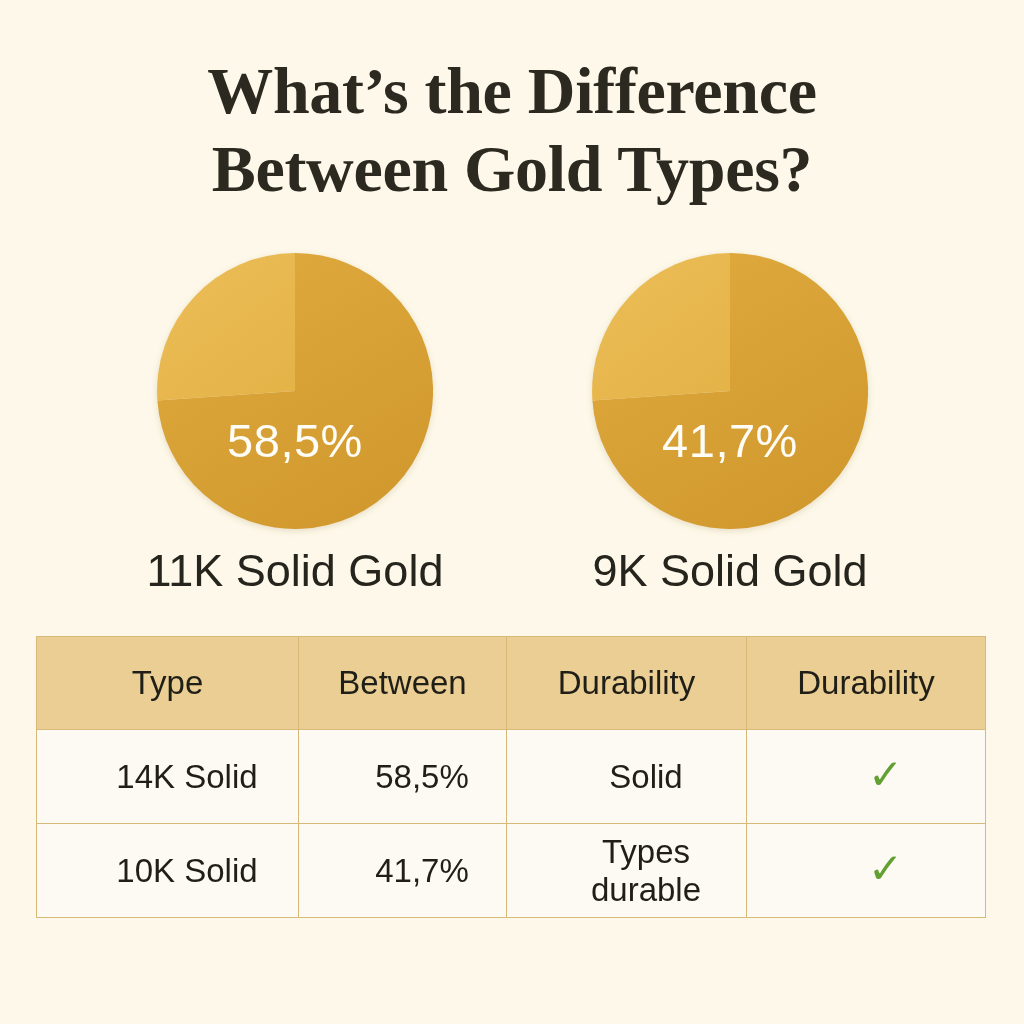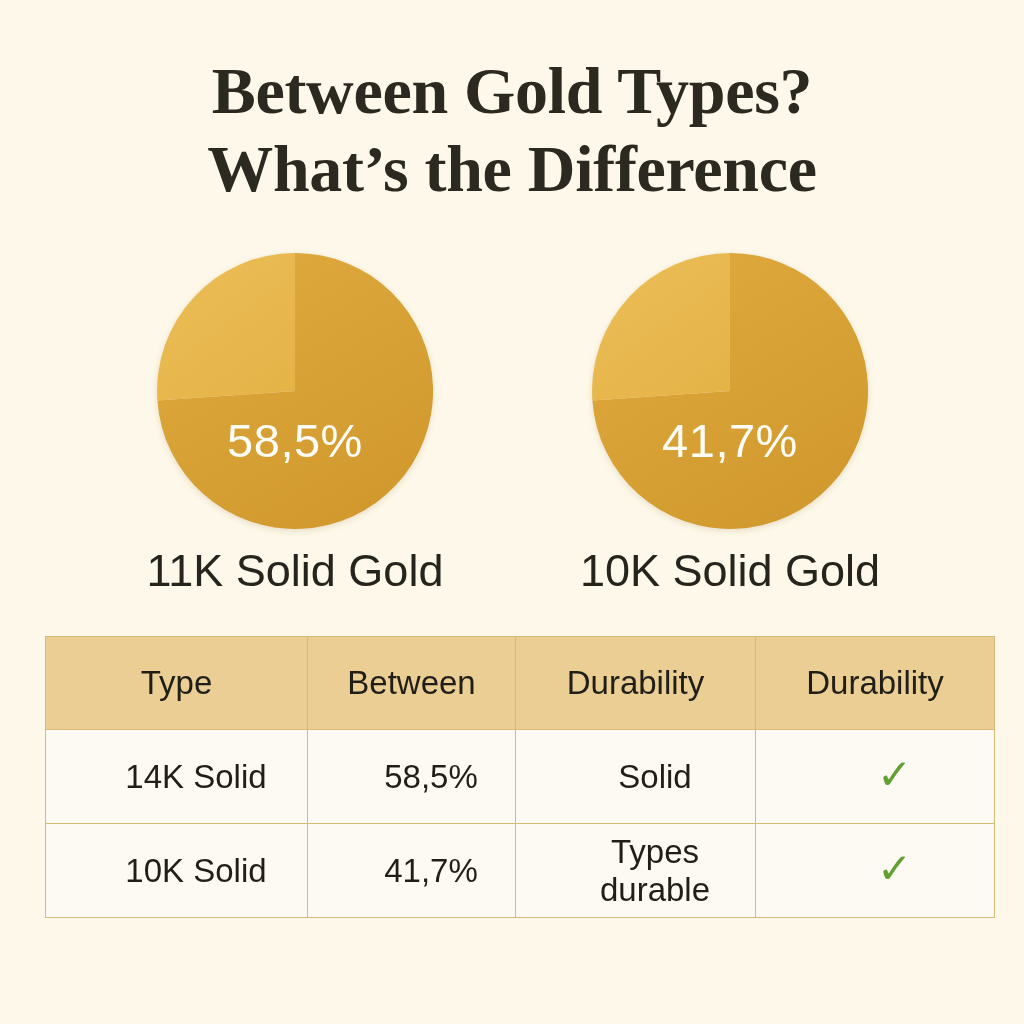--- a/index.html
+++ b/index.html
@@ -84,21 +84,21 @@
     color: #26251D;
     text-align: center;
     white-space: nowrap;
   }
   .pie-caption.left  { left: 55px;  width: 480px; }
   .pie-caption.right { left: 490px; width: 480px; }
 
   
   .table-wrap {
     position: absolute;
-    left: 45px;
+    left: 36px;
     top: 636px;
     width: 937px;
   }
   table.spec {
     border-collapse: collapse;
     width: 937px;
     table-layout: fixed;
   }
   table.spec th, table.spec td {
     border: 1px solid #D8B978;
@@ -132,22 +132,22 @@
     font-family: "DejaVu Sans", sans-serif;
     transform: translateY(-1px);
   }
 </style>
 </head>
 <body>
 
 <div class="page">
 
   <div class="title-block">
+    <div class="title-line">What’s the Difference</div>
     <div class="title-line">Between Gold Types?</div>
-    <div class="title-line">What’s the Difference</div>
   </div>
 
   <div class="pies">
 
     <div class="pie-wrap left">
       <svg class="pie-svg" viewBox="0 0 276 276">
         <defs>
           <linearGradient id="gradDark1" x1="0" y1="0" x2="0.6" y2="1">
             <stop offset="0%" stop-color="#E0AB40"></stop>
             <stop offset="100%" stop-color="#D29A2E"></stop>
@@ -179,21 +179,21 @@
         </defs>
         <path d="M138,138 L138,0 A138,138 0 1 1 0.4,147.6 Z" fill="url(#gradDark2)"></path>
         <path d="M138,138 L0.4,147.6 A138,138 0 0 1 138,0 Z" fill="url(#gradLight2)"></path>
       </svg>
       <div class="pie-value">41,7%</div>
     </div>
 
   </div>
 
   <div class="pie-caption left">11K Solid Gold</div>
-  <div class="pie-caption right">10K Solid Gold</div>
+  <div class="pie-caption right">9K Solid Gold</div>
 
   <div class="table-wrap">
     <table class="spec">
       <thead>
         <tr>
           <th class="col-type">Type</th>
           <th class="col-purity">Between</th>
           <th class="col-durab">Durability</th>
           <th class="col-water">Durability</th>
         </tr>

